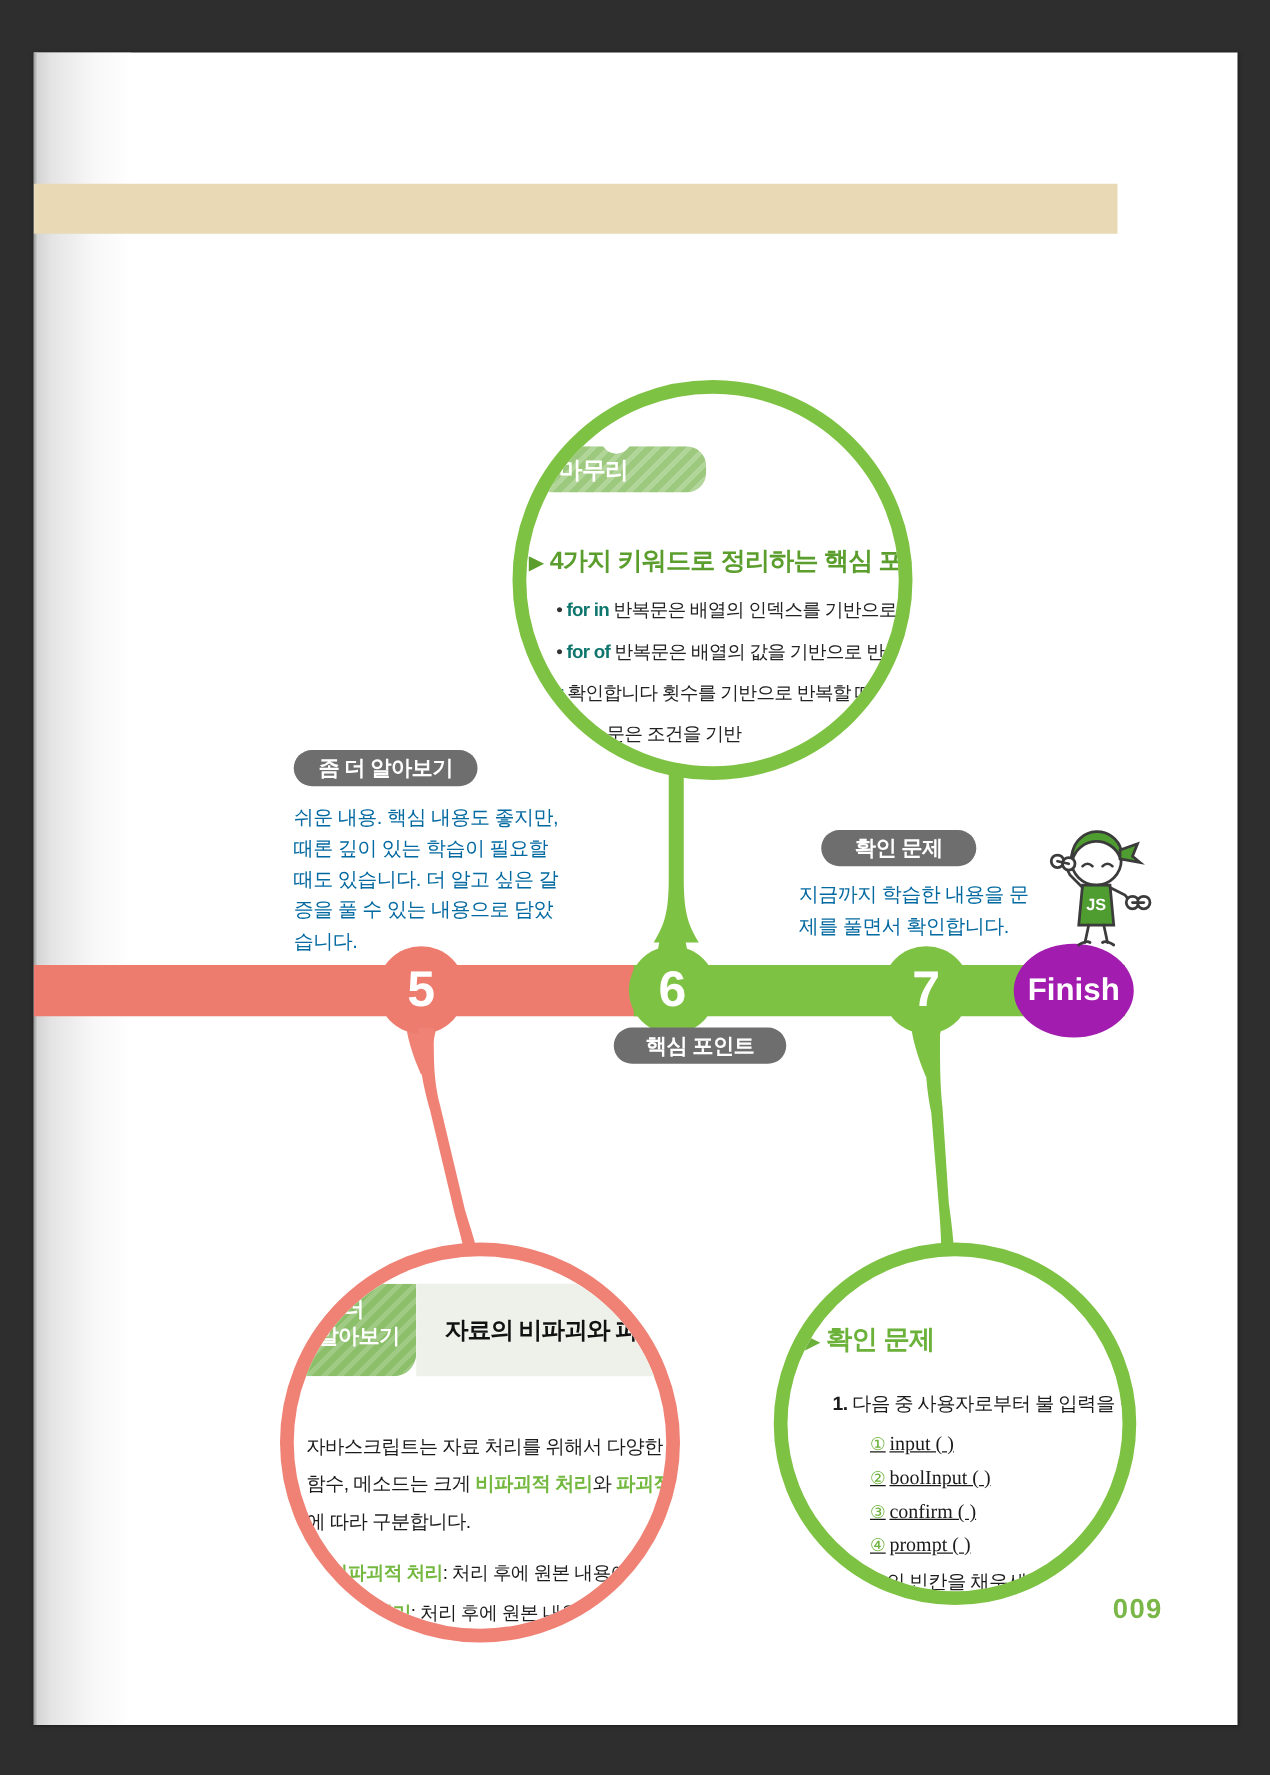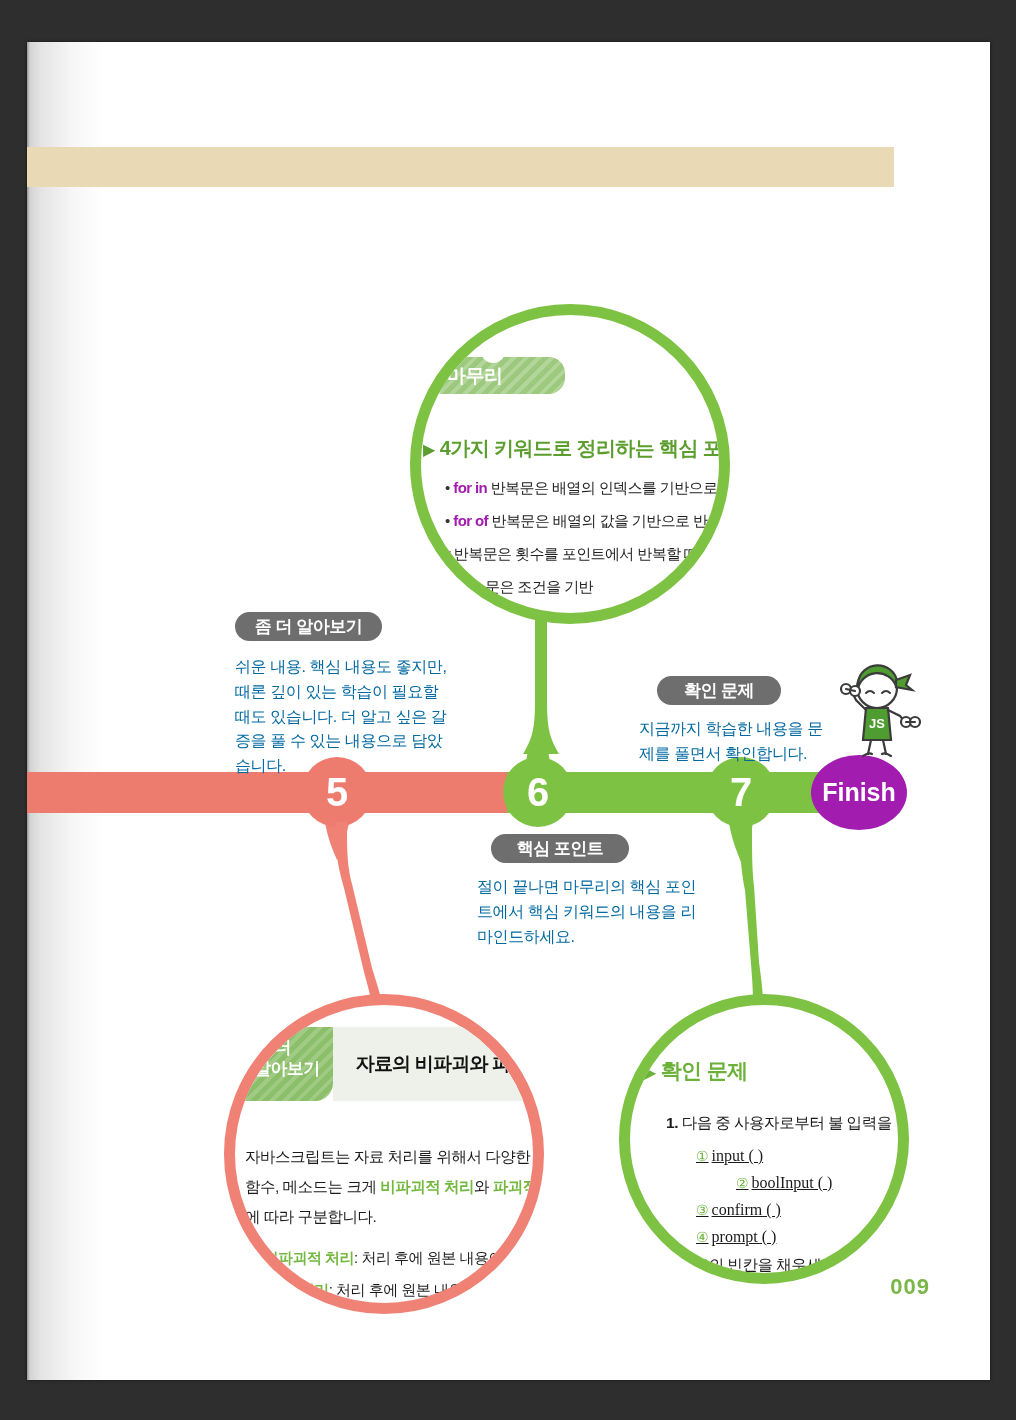--- a/index.html
+++ b/index.html
@@ -81,21 +81,21 @@
   #tag-mamuri-notch{
     position:absolute;left:60px;top:26px;width:24px;height:22px;
     background:#fff;border-radius:0 0 12px 12px;
   }
   #top-heading{
     position:absolute;left:2px;top:120px;
     color:#5b9e2d;font-weight:bold;font-size:20px;letter-spacing:-.6px;white-space:nowrap;
   }
   #top-heading .tri{color:#5b9e2d;font-size:16px;margin-right:5px;}
   .tb{position:absolute;font-size:15px;color:#222;white-space:nowrap;letter-spacing:-.6px;}
-  .tb .kw{color:#a21caf;font-weight:bold;}
+  .tb .kw{color:#0f766e;font-weight:bold;}
   .tb .dot{color:#333;}
 
   
   #bl-box{
     position:absolute;left:6px;top:22px;width:292px;height:96px;
   }
   #bl-tab{
     position:absolute;left:0;top:0;width:92px;height:74px;
     background:#8bbf6a;border-radius:0 0 18px 0;
     background-image:repeating-linear-gradient(135deg,rgba(255,255,255,.18) 0 4px,rgba(255,255,255,0) 4px 9px);
@@ -133,21 +133,21 @@
   #br-q2{
     position:absolute;left:30px;top:250px;font-size:15.5px;color:#1b1b1b;
     letter-spacing:-.4px;white-space:nowrap;
     font-family:"Liberation Serif","DejaVu Serif",serif;
   }
 
   
   .pill{
     background:#6e6e6e;color:#fff;border-radius:16px;
     font-size:17px;font-weight:bold;letter-spacing:-.5px;
-    display:flex;align-items:center;justify-content:center;margin-top:12px;
+    display:flex;align-items:center;justify-content:center;
   }
   .anno-body{font-size:16px;color:#0369a1;line-height:1.55;letter-spacing:-.4px;}
 
   #anno-more{position:absolute;left:208px;top:558px;width:215px;}
   #anno-more .pill{width:147px;height:29px;margin-bottom:14px;}
 
   #anno-quiz{position:absolute;left:612px;top:622px;width:195px;}
   #anno-quiz .pill{width:124px;height:29px;margin-bottom:12px;margin-left:18px;}
 
   #anno-key{position:absolute;left:450px;top:780px;width:220px;}
@@ -224,21 +224,21 @@
       <span class="kw">for in</span>
       <span>반복문은 배열의 인덱스를 기반으로 반복</span>
     </div>
     <div class="tb" style="left:24px;top:197px;">
       <span class="dot">•</span>
       <span class="kw">for of</span>
       <span>반복문은 배열의 값을 기반으로 반복할</span>
     </div>
     <div class="tb" style="left:24px;top:230px;">
       <span class="kw">r</span>
-      <span>반복문은 횟수를 포인트에서 반복할 때</span>
+      <span>확인합니다 횟수를 기반으로 반복할 때</span>
     </div>
     <div class="tb" style="left:64px;top:263px;">
       <span>문은 조건을 기반</span>
     </div>
   </div>
 
   <div class="bigcircle" id="circle-bl">
     <div id="bl-box">
       <div id="bl-tab">
         <div>좀 더</div>
@@ -274,21 +274,21 @@
     </div>
 
     <div id="br-q">
       <b>1.</b>
       <span>다음 중 사용자로부터 불 입력을 받는 함</span>
     </div>
 
     <div class="br-opt" style="top:142px;">
       <span class="num">①</span><span>input ( )</span>
     </div>
-    <div class="br-opt" style="top:169px;margin-left:40px;">
+    <div class="br-opt" style="top:169px;">
       <span class="num">②</span><span>boolInput ( )</span>
     </div>
     <div class="br-opt" style="top:196px;">
       <span class="num">③</span><span>confirm ( )</span>
     </div>
     <div class="br-opt" style="top:223px;">
       <span class="num">④</span><span>prompt ( )</span>
     </div>
 
     <div id="br-q2">다음 표의 빈칸을 채우세요.</div>
@@ -299,21 +299,20 @@
     <div class="anno-body">쉬운 내용. 핵심 내용도 좋지만, 때론 깊이 있는 학습이 필요할 때도 있습니다. 더 알고 싶은 갈증을 풀 수 있는 내용으로 담았습니다.</div>
   </div>
 
   <div id="anno-quiz">
     <div class="pill">확인 문제</div>
     <div class="anno-body">지금까지 학습한 내용을 문제를 풀면서 확인합니다.</div>
   </div>
 
   <div id="anno-key">
     <div class="pill">핵심 포인트</div>
-    <div class="anno-body">절이 끝나면 마무리의 핵심 포인트에서 핵심 키워드의 내용을 리마인드하세요.</div>
   </div>
 
   <svg id="mascot" viewBox="0 0 110 110">
     <g stroke="#3b3b3b" stroke-width="2.2" fill="none" stroke-linecap="round">
 
       <circle cx="55" cy="36" r="20" fill="#ffffff"></circle>
 
       <path d="M36,30 A20,20 0 0,1 75,28 L74,34 A20,20 0 0,0 36,36 Z" fill="#4f9c30" stroke="#3b3b3b"></path>
       <path d="M74,28 L88,23 L84,33 L90,38 L74,35 Z" fill="#4f9c30" stroke="#3b3b3b"></path>
 

